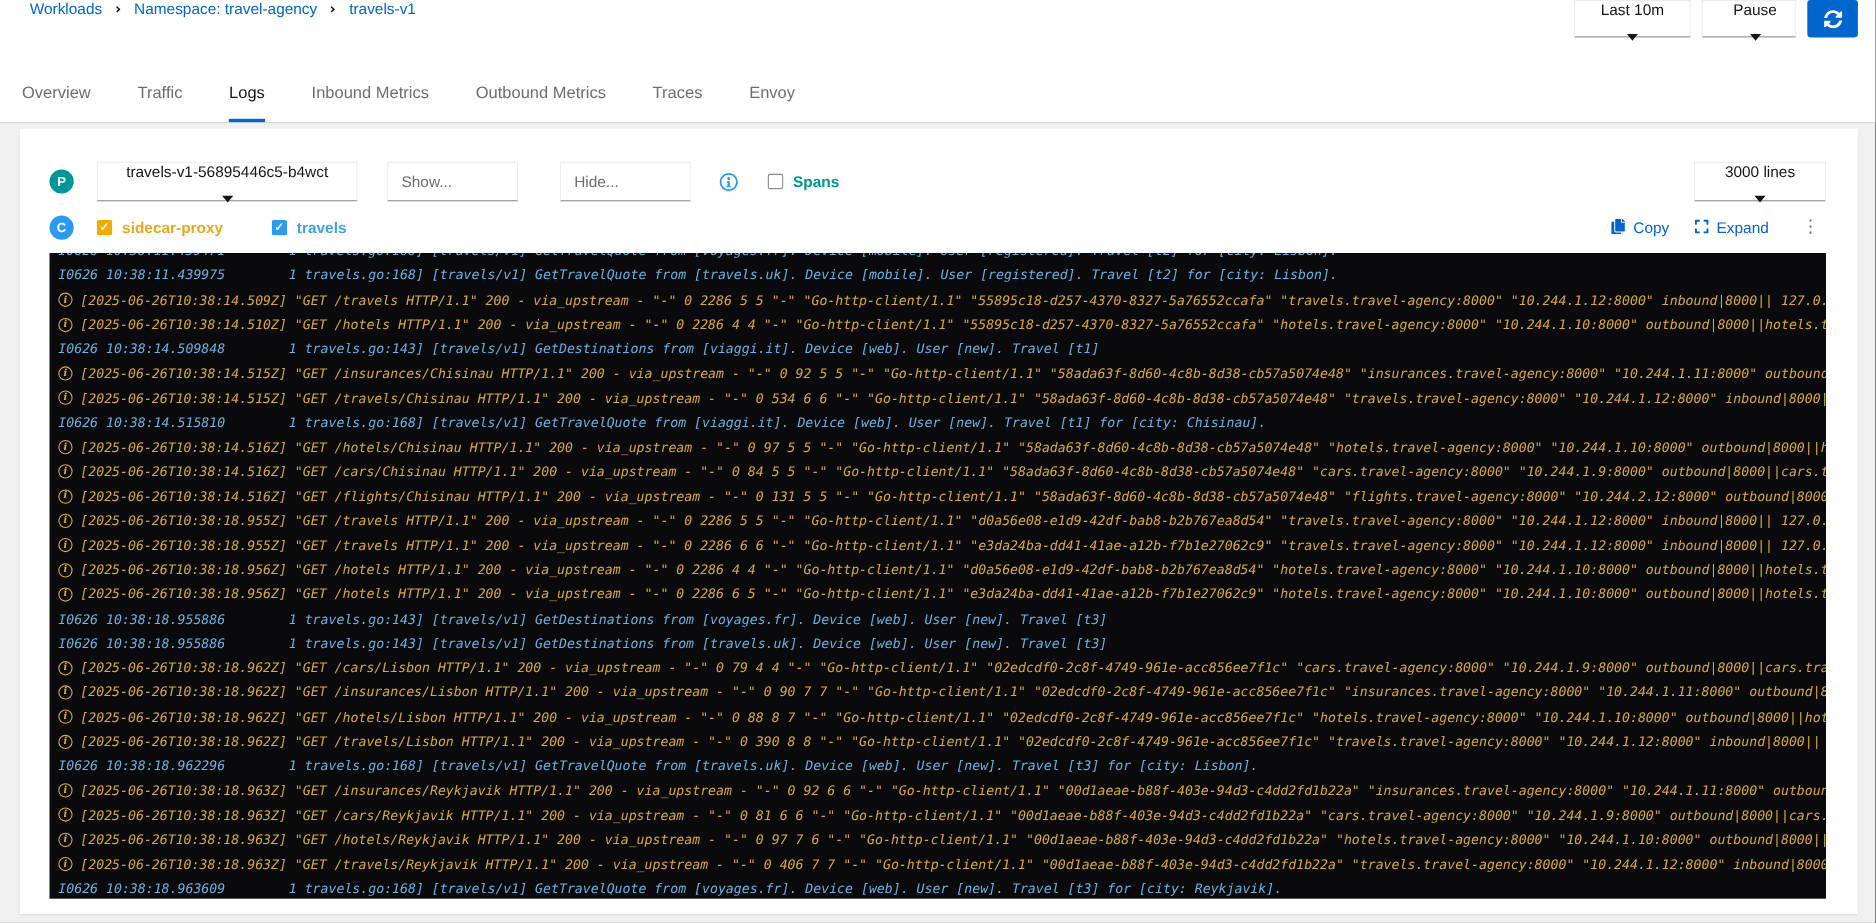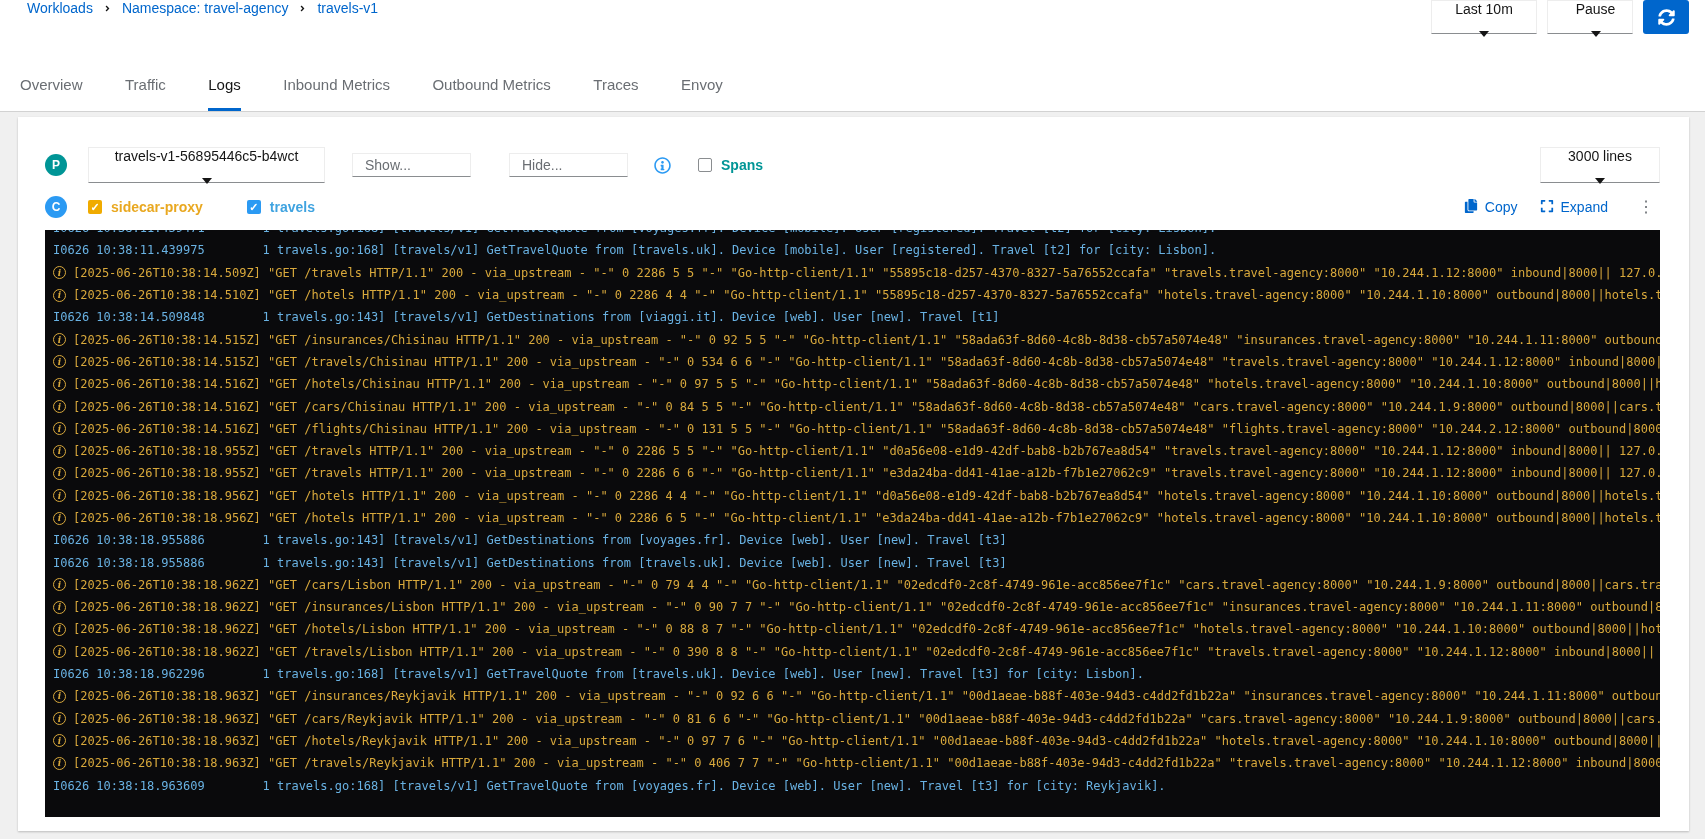--- a/index.html
+++ b/index.html
@@ -40,21 +40,21 @@
           padding: 30px 29px 15px 27px; }
 
   .toolbar-row { display: flex; align-items: center; }
   .badge { width: 22px; height: 22px; border-radius: 50%; color: #fff; font-size: 12px;
            font-weight: 700; display: inline-flex; align-items: center;
            justify-content: center; flex: 0 0 auto; }
   .badge-pod { background: #009596; margin-right: 21px; }
   .badge-container { background: #2b9af3; margin-right: 21px; }
 
   .sel-pod { width: 237px; height: 36px; }
-  .inp { width: 119px; height: 24px; }
+  .inp { width: 119px; height: 36px; }
   .inp::placeholder { color: #6a6e73; opacity: 1; }
   .inp-show { margin-left: 27px; }
   .inp-hide { margin-left: 38px; }
   .info-icon { margin-left: 26px; display: inline-flex; cursor: pointer; }
   .info-icon svg { width: 17px; height: 17px; fill: #2b9af3; }
 
   .cbx { width: 14px; height: 14px; border: 1px solid #8a8d90; background: #fff;
          display: inline-flex; align-items: center; justify-content: center;
          border-radius: 2px; cursor: pointer; flex: 0 0 auto;
          font-size: 11px; color: #fff; font-weight: 700; line-height: 1; }
@@ -73,21 +73,21 @@
   .link-action svg { width: 14px; height: 14px; fill: #0066cc; }
   .kebab { color: #6a6e73; font-size: 16px; letter-spacing: 0; margin-left: 24px;
            cursor: pointer; padding: 0 6px; line-height: 1; }
 
   
   .log-pane { margin-top: 10px; height: 587px; background: #0a0a0c; overflow: hidden;
               padding-left: 8px; }
   .log-scroll { margin-top: -13px; }
   .log-line { height: 22.3px; display: flex; align-items: center;
               font-family: "DejaVu Sans Mono", monospace; font-size: 12px; }
-  .log-line .txt { white-space: pre; flex: 0 0 auto; }
+  .log-line .txt { white-space: pre; flex: 0 0 auto; font-style: italic; }
   .log-line.app   { color: #69b2e3; }
   .log-line.proxy { color: #d9a93c; }
   .li-badge { width: 13px; height: 13px; border: 1px solid currentColor; border-radius: 50%;
               display: inline-flex; align-items: center; justify-content: center;
               font-family: "DejaVu Serif", serif; font-style: italic; font-weight: 700;
               font-size: 9px; margin-right: 7px; flex: 0 0 auto; }
 </style>
 </head>
 <body>
 
@@ -203,20 +203,23 @@
             <span class="txt">I0626 10:38:14.509848        1 travels.go:143] [travels/v1] GetDestinations from [viaggi.it]. Device [web]. User [new]. Travel [t1]</span>
           </div>
           <div class="log-line proxy">
             <span class="li-badge">i</span>
             <span class="txt">[2025-06-26T10:38:14.515Z] "GET /insurances/Chisinau HTTP/1.1" 200 - via_upstream - "-" 0 92 5 5 "-" "Go-http-client/1.1" "58ada63f-8d60-4c8b-8d38-cb57a5074e48" "insurances.travel-agency:8000" "10.244.1.11:8000" outbound|80</span>
           </div>
           <div class="log-line proxy">
             <span class="li-badge">i</span>
             <span class="txt">[2025-06-26T10:38:14.515Z] "GET /travels/Chisinau HTTP/1.1" 200 - via_upstream - "-" 0 534 6 6 "-" "Go-http-client/1.1" "58ada63f-8d60-4c8b-8d38-cb57a5074e48" "travels.travel-agency:8000" "10.244.1.12:8000" inbound|8000|| 1</span>
           </div>
+          <div class="log-line app">
+            <span class="txt">I0626 10:38:14.515810        1 travels.go:168] [travels/v1] GetTravelQuote from [viaggi.it]. Device [web]. User [new]. Travel [t1] for [city: Chisinau].</span>
+          </div>
           <div class="log-line proxy">
             <span class="li-badge">i</span>
             <span class="txt">[2025-06-26T10:38:14.516Z] "GET /hotels/Chisinau HTTP/1.1" 200 - via_upstream - "-" 0 97 5 5 "-" "Go-http-client/1.1" "58ada63f-8d60-4c8b-8d38-cb57a5074e48" "hotels.travel-agency:8000" "10.244.1.10:8000" outbound|8000||hote</span>
           </div>
           <div class="log-line proxy">
             <span class="li-badge">i</span>
             <span class="txt">[2025-06-26T10:38:14.516Z] "GET /cars/Chisinau HTTP/1.1" 200 - via_upstream - "-" 0 84 5 5 "-" "Go-http-client/1.1" "58ada63f-8d60-4c8b-8d38-cb57a5074e48" "cars.travel-agency:8000" "10.244.1.9:8000" outbound|8000||cars.trav</span>
           </div>
           <div class="log-line proxy">
             <span class="li-badge">i</span>

